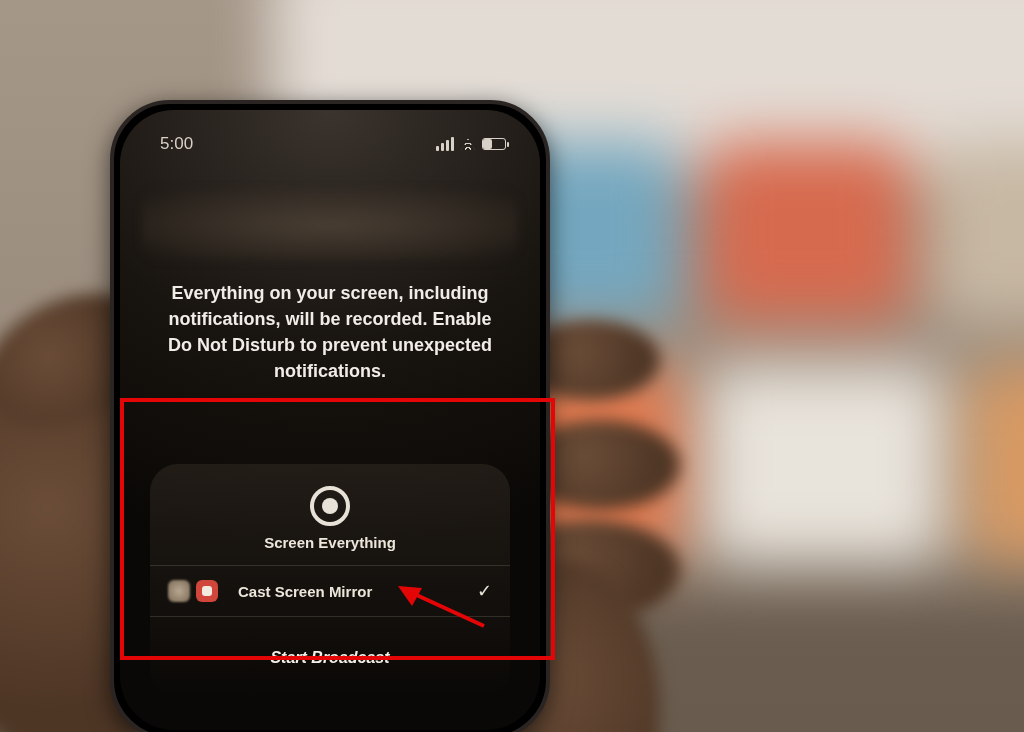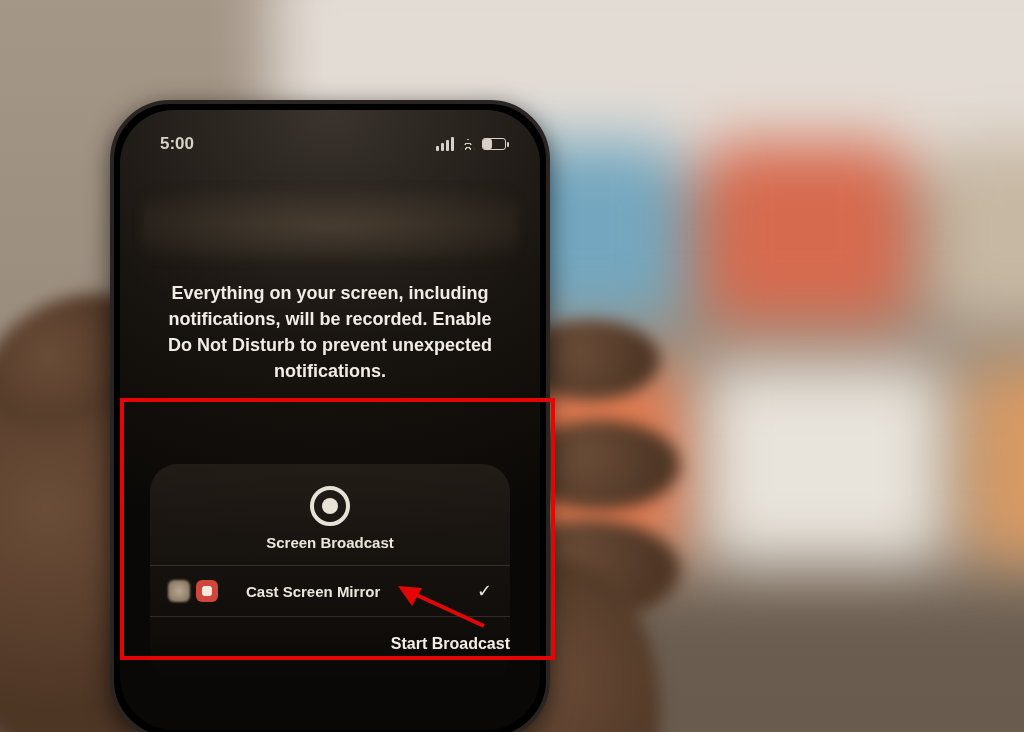--- a/index.html
+++ b/index.html
@@ -64,21 +64,21 @@
   .screen {
     position: absolute;
     inset: 6px;
     border-radius: 54px;
     background: radial-gradient(ellipse 120% 70% at 50% 0%, #3a332e 0%, #18140f 55%, #0a0806 100%);
     color: #d8d1c7;
     padding: 18px 30px 20px 30px;
   }
 
   
-  .status { display: flex; justify-content: space-between; align-items: center; font-size: 17px; font-weight: 700; margin: 6px 4px 0 10px; }
+  .status { display: flex; justify-content: space-between; align-items: center; font-size: 17px; font-weight: 400; margin: 6px 4px 0 10px; }
   .status-icons { display: flex; gap: 6px; align-items: center; font-size: 14px; }
   .bars { display: inline-flex; gap: 2px; align-items: flex-end; }
   .bars i { width: 3px; background: #d8d1c7; display: inline-block; border-radius: 1px; }
   .bars i:nth-child(1){height:5px} .bars i:nth-child(2){height:8px}
   .bars i:nth-child(3){height:11px} .bars i:nth-child(4){height:14px}
   .wifi-icon { width: 16px; height: 12px; position: relative; }
   .wifi-icon::before {
     content:""; position:absolute; inset:0;
     background:
       radial-gradient(circle at 50% 100%, transparent 2px, #d8d1c7 2px 3.5px, transparent 3.5px 6px, #d8d1c7 6px 7.5px, transparent 7.5px 10px, #d8d1c7 10px 11.5px, transparent 11.5px);
@@ -130,31 +130,32 @@
   .option-row {
     display: flex; align-items: center;
     padding: 14px 18px;
     border-top: 1px solid rgba(180,170,155,.2);
     border-bottom: 1px solid rgba(180,170,155,.2);
     margin-top: 14px;
   }
   .option-icon-a { width:22px; height:22px; border-radius:6px; background:radial-gradient(circle,#b8a892,#7a6a55); filter: blur(1px); }
   .option-icon-b { width:22px; height:22px; border-radius:6px; background:#d0463b; margin-left:6px; position:relative; }
   .option-icon-b::after { content:""; position:absolute; inset:6px; border-radius:3px; background:#f2eadf; }
-  .option-label { flex:1; text-align:left; margin-left:28px; font-size:15px; font-weight:700; color:#ece6db; }
+  .option-label { flex:1; text-align:left; margin-left:20px; font-size:15px; font-weight:700; color:#ece6db; }
   .check { font-size:18px; color:#ece6db; }
 
   .start-btn {
     display:block; width:100%;
-    margin-top: 10px;
+    margin-top: 24px;
     padding: 8px 0;
     font-size: 16px; font-weight: 700;
     color:#f4efe6;
     background: transparent; border: none;
-    text-align: right;
+    text-align: center;
+    font-style: italic;
   }
 
   
   .anno-rect {
     position: absolute;
     z-index: 5;
     left: 120px;
     top: 398px;
     width: 435px;
     height: 262px;
@@ -208,21 +209,21 @@
           </span>
       </span>
     </div>
 
     <div class="blur-bar"></div>
 
     <p class="desc">Everything on your screen, including notifications, will be recorded. Enable Do Not Disturb to prevent unexpected notifications.</p>
 
     <div class="broadcast-card">
       <div class="rec-icon"></div>
-      <div class="card-title">Screen Broadcast</div>
+      <div class="card-title">Screen Everything</div>
 
       <div class="option-row">
         <span class="option-icon-a"></span>
         <span class="option-icon-b"></span>
         <span class="option-label">Cast Screen Mirror</span>
         <span class="check">✓</span>
       </div>
 
       <button class="start-btn">Start Broadcast</button>
     </div>

